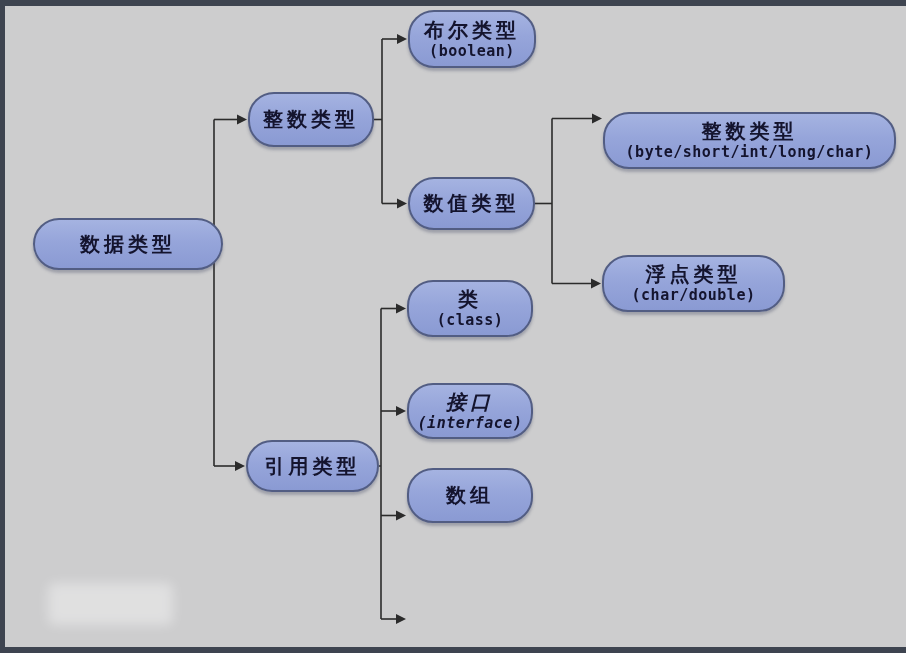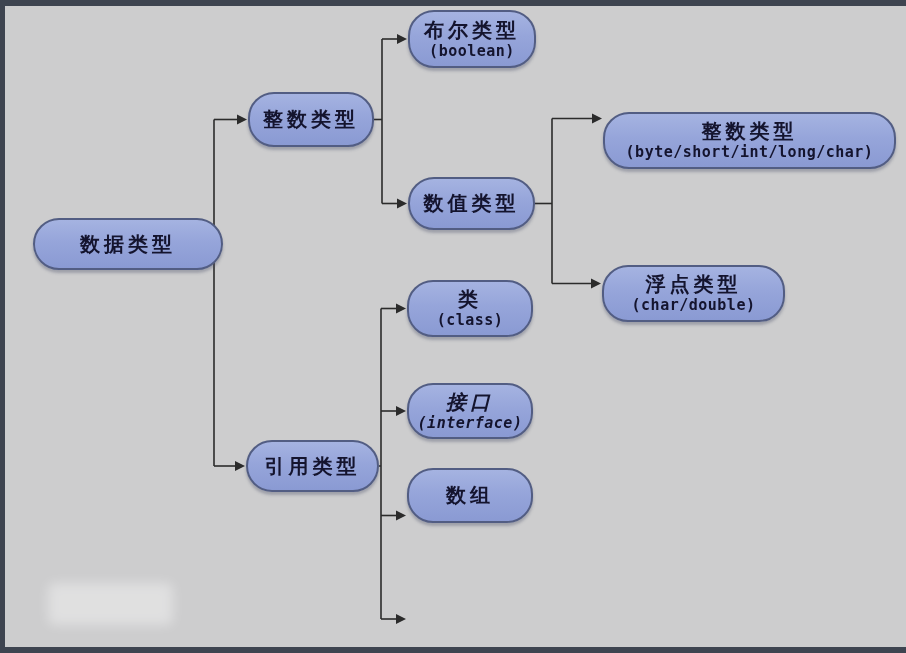--- a/index.html
+++ b/index.html
@@ -124,21 +124,21 @@
         <div class="node-title">布尔类型</div>
         <div class="node-sub">(boolean)</div>
       </div>
       <div class="node" style="left: 408px; top: 177px; width: 127px; height: 53px;">
         <div class="node-title">数值类型</div>
       </div>
       <div class="node" style="left: 603px; top: 90px; width: 293px; height: 57px; margin-top: 22px;">
         <div class="node-title">整数类型</div>
         <div class="node-sub">(byte/short/int/long/char)</div>
       </div>
-      <div class="node" style="left: 602px; top: 265px; width: 183px; height: 57px;">
+      <div class="node" style="left: 602px; top: 255px; width: 183px; height: 57px;">
         <div class="node-title">浮点类型</div>
         <div class="node-sub">(char/double)</div>
       </div>
       <div class="node" style="left: 407px; top: 280px; width: 126px; height: 57px;">
         <div class="node-title">类</div>
         <div class="node-sub">(class)</div>
       </div>
       <div class="node" style="left: 407px; top: 383px; width: 126px; height: 56px; font-style: italic;">
         <div class="node-title">接口</div>
         <div class="node-sub">(interface)</div>

